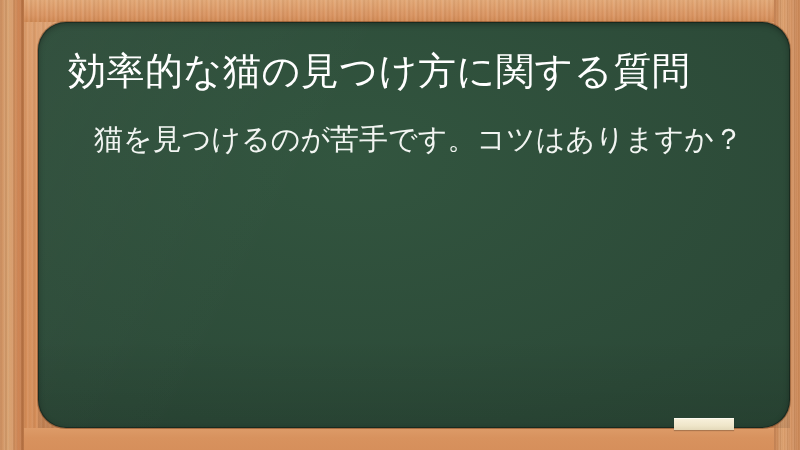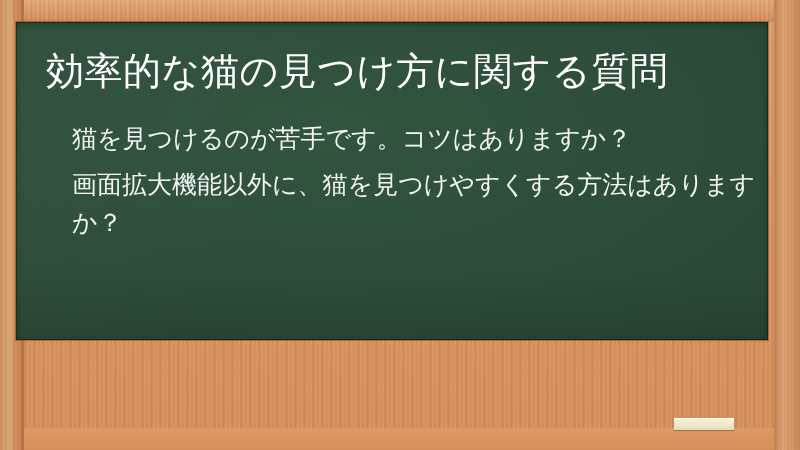--- a/index.html
+++ b/index.html
@@ -90,30 +90,31 @@
   .frame-rail-bottom {
     position: absolute;
     left: 0; bottom: 0;
     width: 800px; height: 22px;
     background: linear-gradient(180deg, #dd9b68 0%, #d8925e 45%, #d68f5b 100%);
   }
 
   
   .board {
     position: absolute;
-    left: 16px;
+    left: 38px;
     top: 22px;
     width: 752px;
-    height: 318px;
+    height: 406px;
     background:
       radial-gradient(ellipse 120% 130% at 42% 34%, #32553f 0%, #2c4a38 52%, #274232 100%);
     box-shadow:
       inset 0 0 0 1px rgba(0,0,0,0.30),
       inset 0 2px 6px rgba(0,0,0,0.35),
       0 0 0 1px rgba(120,70,35,0.55);
+    border-radius: 28px;
   }
   .board-sheen {
     position: absolute;
     inset: 0;
     background:
       linear-gradient(118deg, rgba(255,255,255,0.028) 0%, rgba(255,255,255,0.0) 38%),
       linear-gradient(0deg, rgba(0,0,0,0.10) 0%, rgba(0,0,0,0.0) 22%);
     pointer-events: none;
   }
 
@@ -131,21 +132,21 @@
   }
 
   .bullets {
     position: absolute;
     left: 56px;
     top: 98px;
     width: 690px;
   }
   .bullet {
     color: #f2f5f2;
-    font-size: 25px;
+    font-size: 29px;
     line-height: 38px;
     margin-bottom: 8px;
     text-indent: 0;
   }
 
   
   .eraser {
     position: absolute;
     left: 674px;
     top: 418px;
@@ -167,19 +168,18 @@
   <div class="frame-rail-left"></div>
   <div class="frame-rail-right"></div>
 
   <div class="board">
     <div class="board-sheen"></div>
 
     <div class="title">効率的な猫の見つけ方に関する質問</div>
 
     <div class="bullets">
       <div class="bullet">猫を見つけるのが苦手です。コツはありますか？</div>
-      <div class="bullet">画面拡大機能以外に、猫を見つけやすくする方法はありますか？</div>
     </div>
   </div>
 
   <div class="eraser"></div>
 
 </div>
 
 </body></html>

